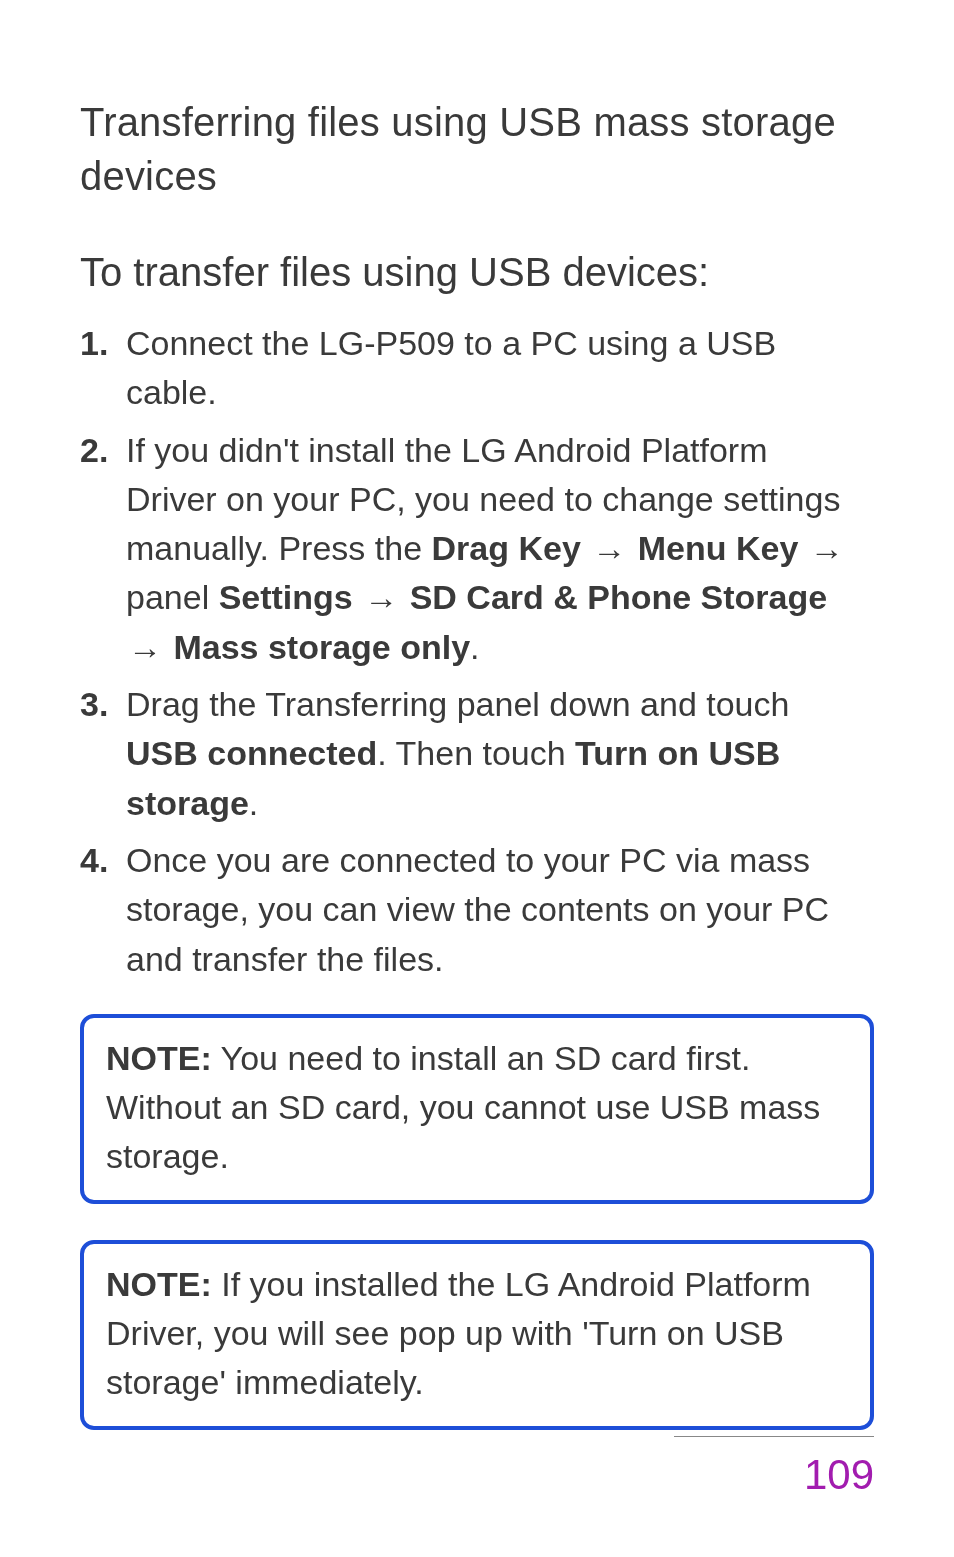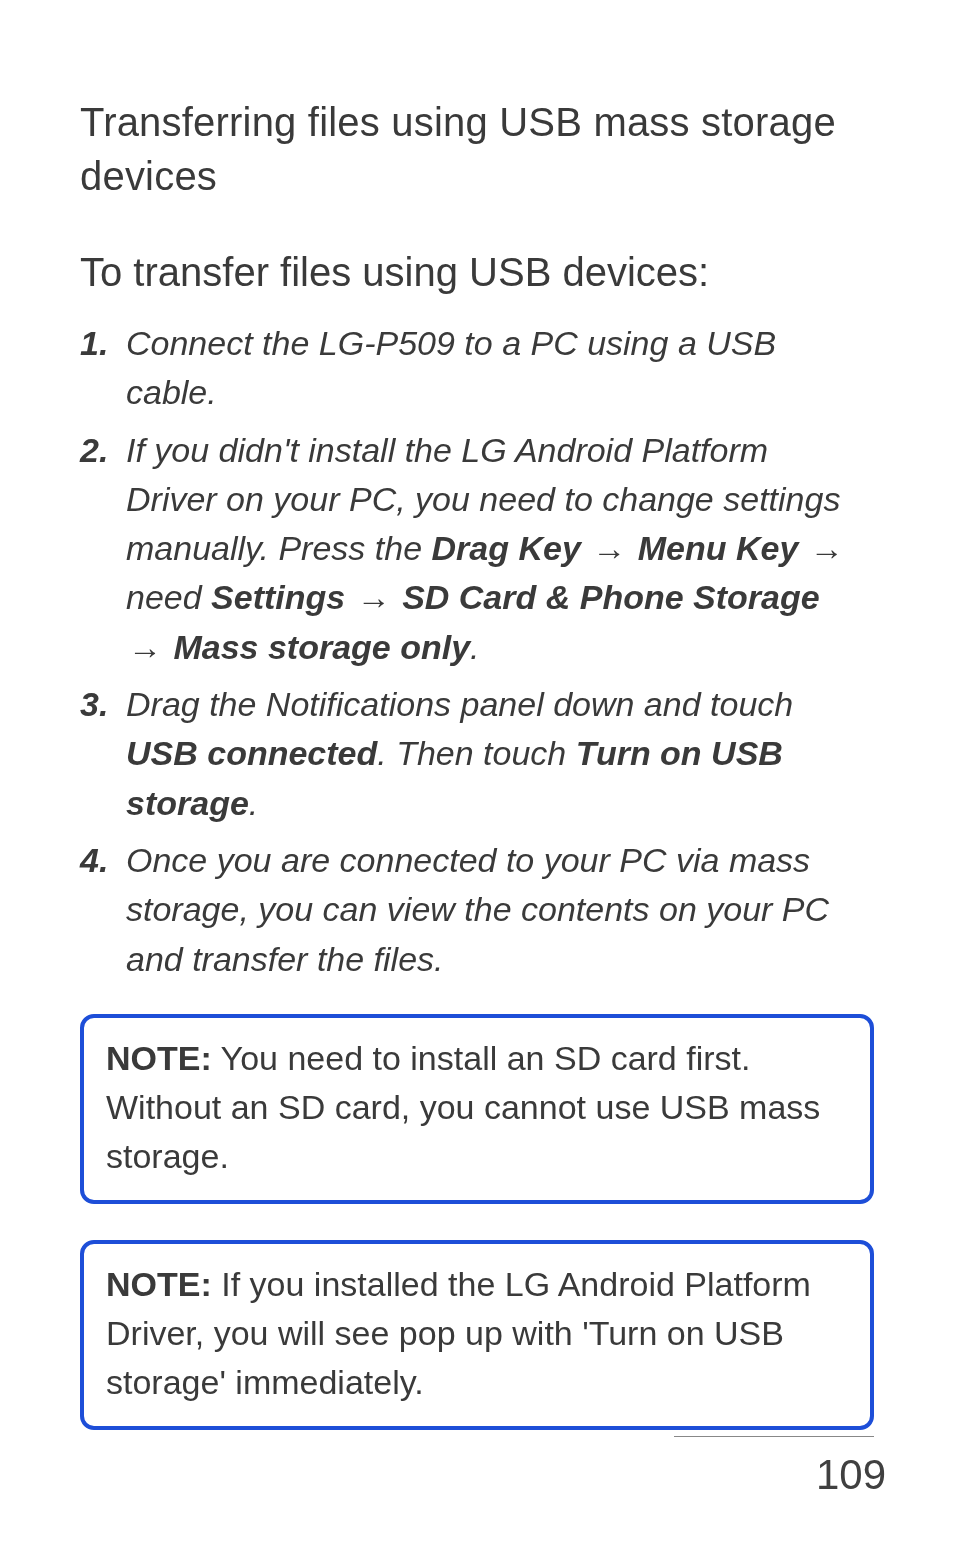--- a/index.html
+++ b/index.html
@@ -31,21 +31,20 @@
     font-size: 40px;
     line-height: 1.45;
     font-weight: 400;
     margin: 0 0 18px 0;
   }
   ol.steps {
     list-style: none;
     margin: 0 8px 30px 0;
     padding: 0;
     counter-reset: step;
-    font-style: italic;
   }
   ol.steps > li {
     counter-increment: step;
     font-size: 34px;
     line-height: 1.45;
     font-weight: 300;
     margin-bottom: 8px;
     padding-left: 46px;
     position: relative;
   }
@@ -73,24 +72,24 @@
     font-weight: 600;
   }
   .arrow {
     display: inline-block;
     font-weight: 400;
     padding: 0 2px;
   }
   .page-num {
     position: absolute;
     bottom: 58px;
-    right: 68px;
+    right: 80px;
     font-size: 42px;
     font-weight: 300;
-    color: #404040;
+    color: #a21caf;
   }
   .hr-bottom {
     position: absolute;
     right: 80px;
     bottom: 120px;
     width: 200px;
     border: none;
     border-top: 1px solid #888;
     margin: 0;
   }
@@ -103,28 +102,28 @@
   <h2 class="sec-title">Transferring files using USB mass storage devices</h2>
 
   <h3 class="sub-title">To transfer files using USB devices:</h3>
 
   <ol class="steps">
     <li><span>Connect the LG-P509 to a PC using a USB cable.</span></li>
     <li>
       <span>If you didn't install the LG Android Platform Driver on your PC, you need to change settings manually. Press the </span><span class="bold">Drag Key</span>
       <span class="arrow">→</span>
       <span class="bold">Menu Key</span>
-      <span class="arrow">→</span><span> need </span><span class="bold">Settings</span>
+      <span class="arrow">→</span><span> panel </span><span class="bold">Settings</span>
       <span class="arrow">→</span>
       <span class="bold">SD Card &amp; Phone Storage</span>
       <span class="arrow">→</span>
       <span class="bold">Mass storage only</span>.
     </li>
     <li>
-      <span>Drag the Notifications panel down and touch </span><span class="bold">USB connected</span><span>. Then touch </span><span class="bold">Turn on USB storage</span>.
+      <span>Drag the Transferring panel down and touch </span><span class="bold">USB connected</span><span>. Then touch </span><span class="bold">Turn on USB storage</span>.
     </li>
     <li><span>Once you are connected to your PC via mass storage, you can view the contents on your PC and transfer the files.</span></li>
   </ol>
 
   <div class="note-box">
     <span class="note-label">NOTE:</span><span> You need to install an SD card first. Without an SD card, you cannot use USB mass storage.</span>
   </div>
 
   <div class="note-box">
     <span class="note-label">NOTE:</span><span> If you installed the LG Android Platform Driver, you will see pop up with 'Turn on USB storage' immediately.</span>

